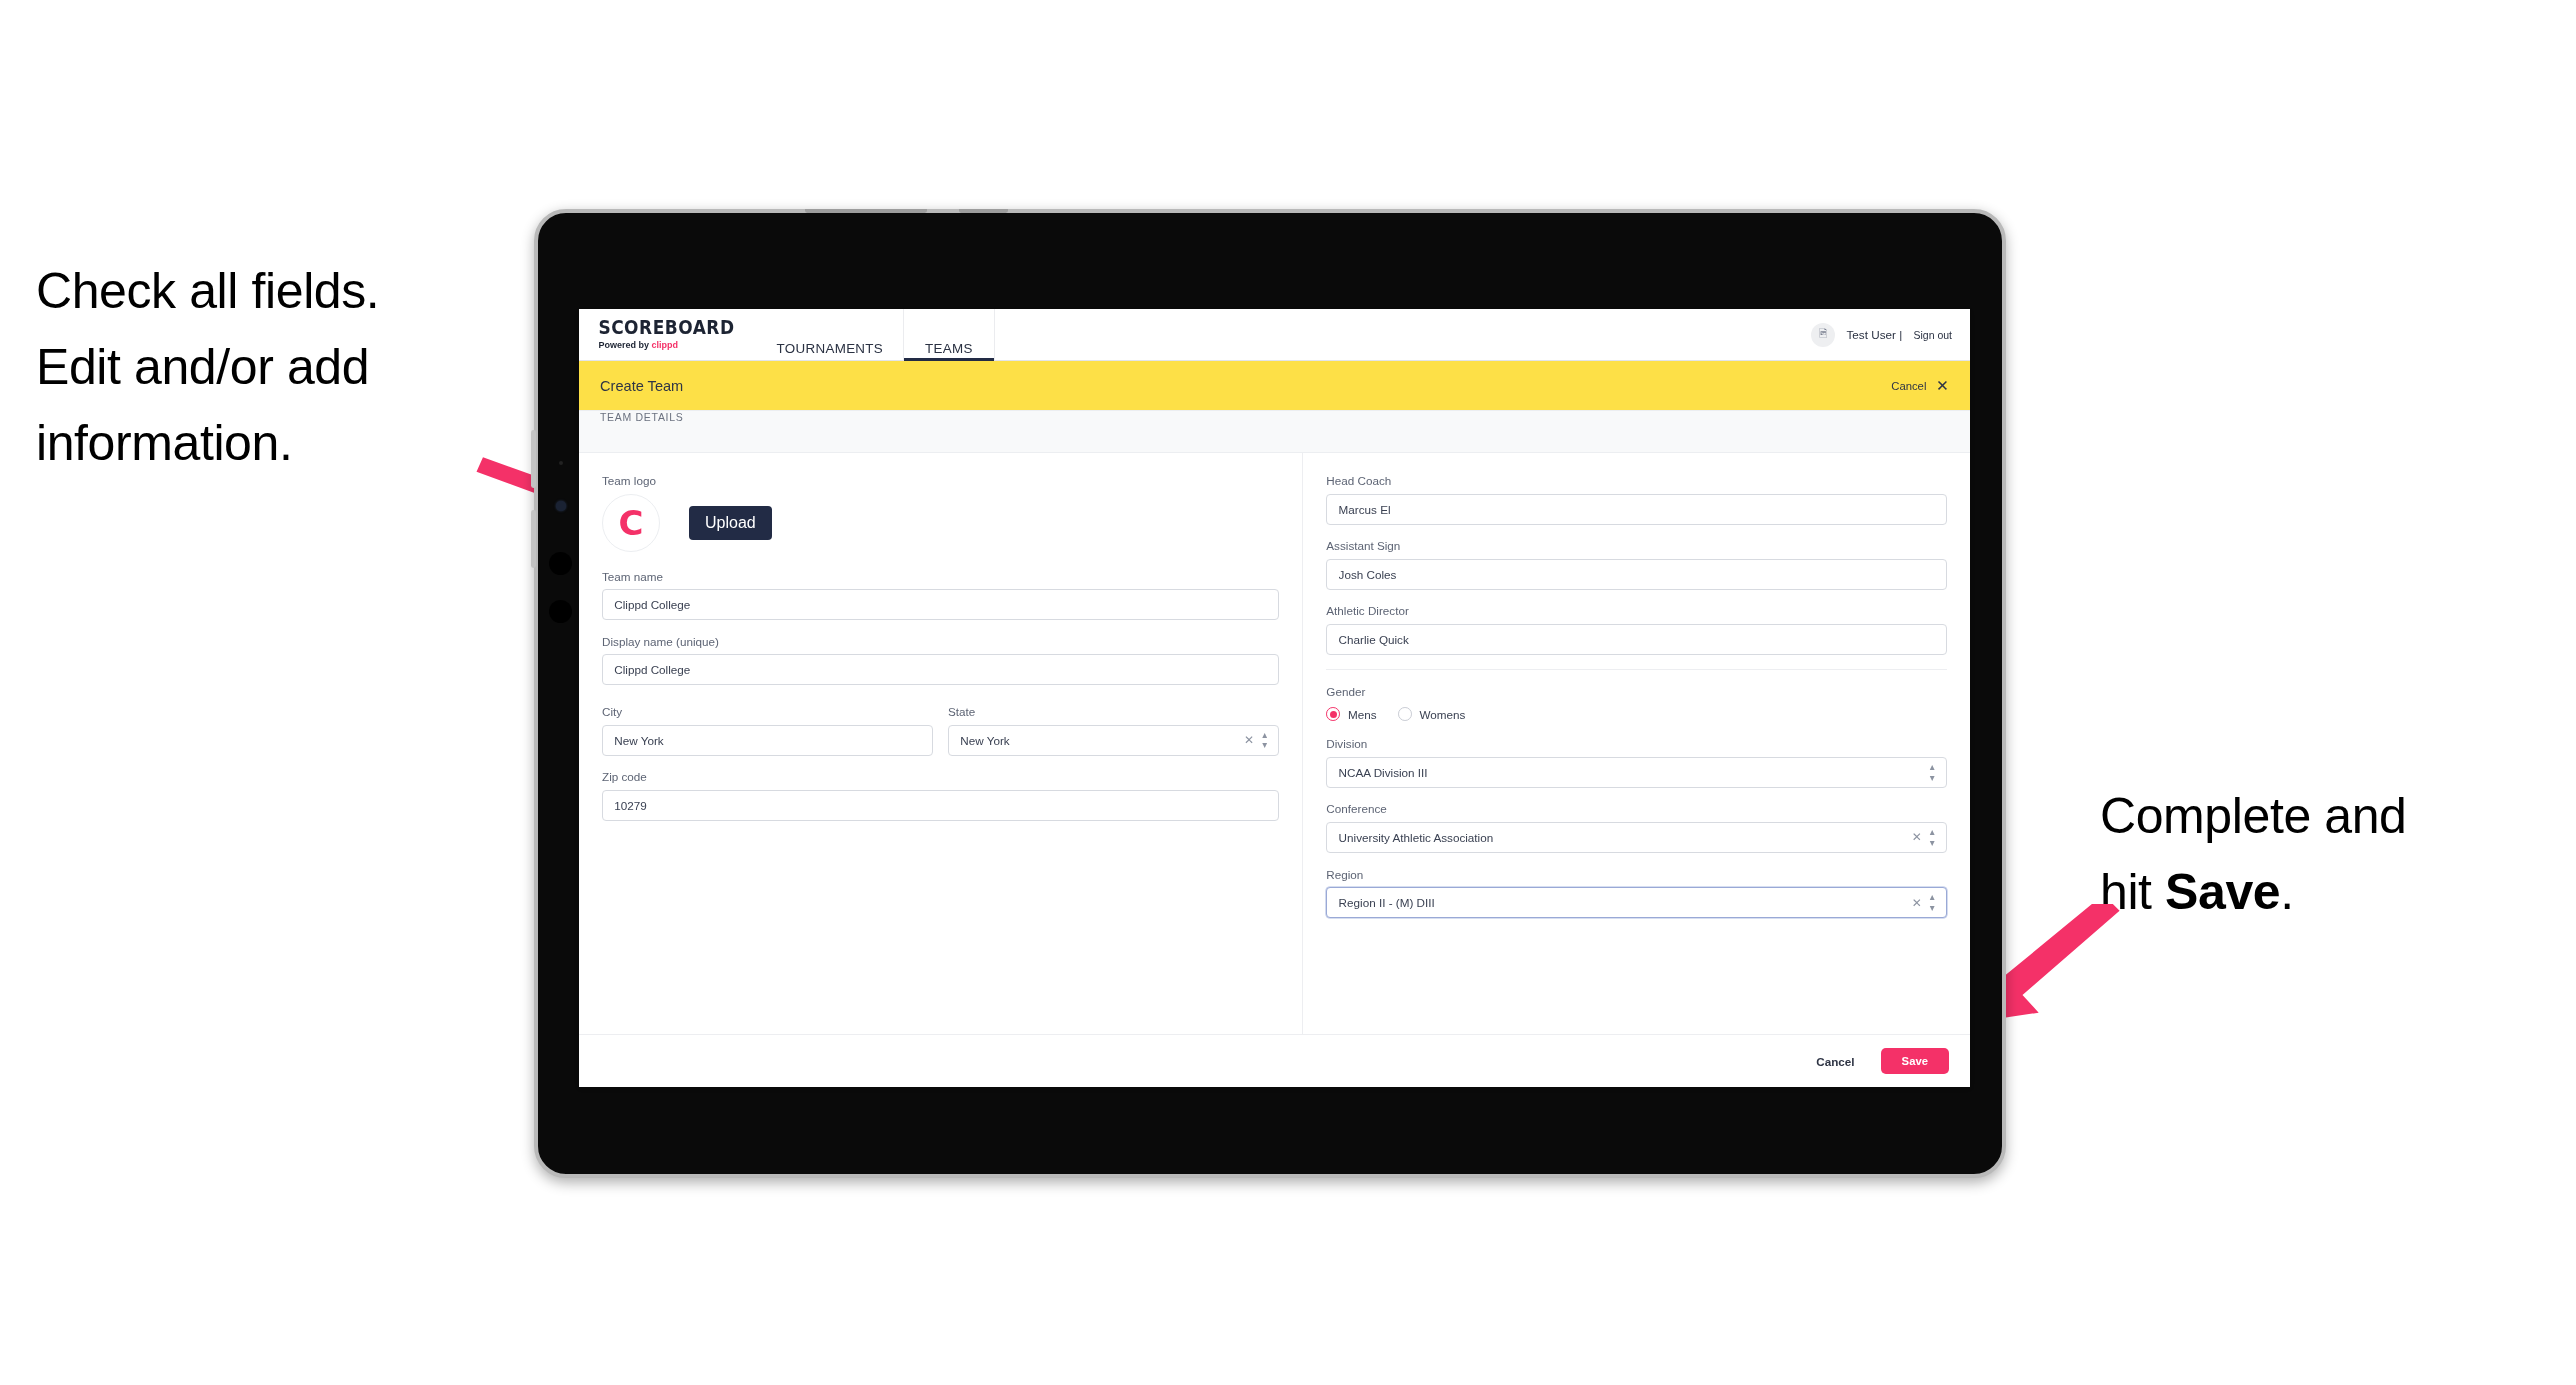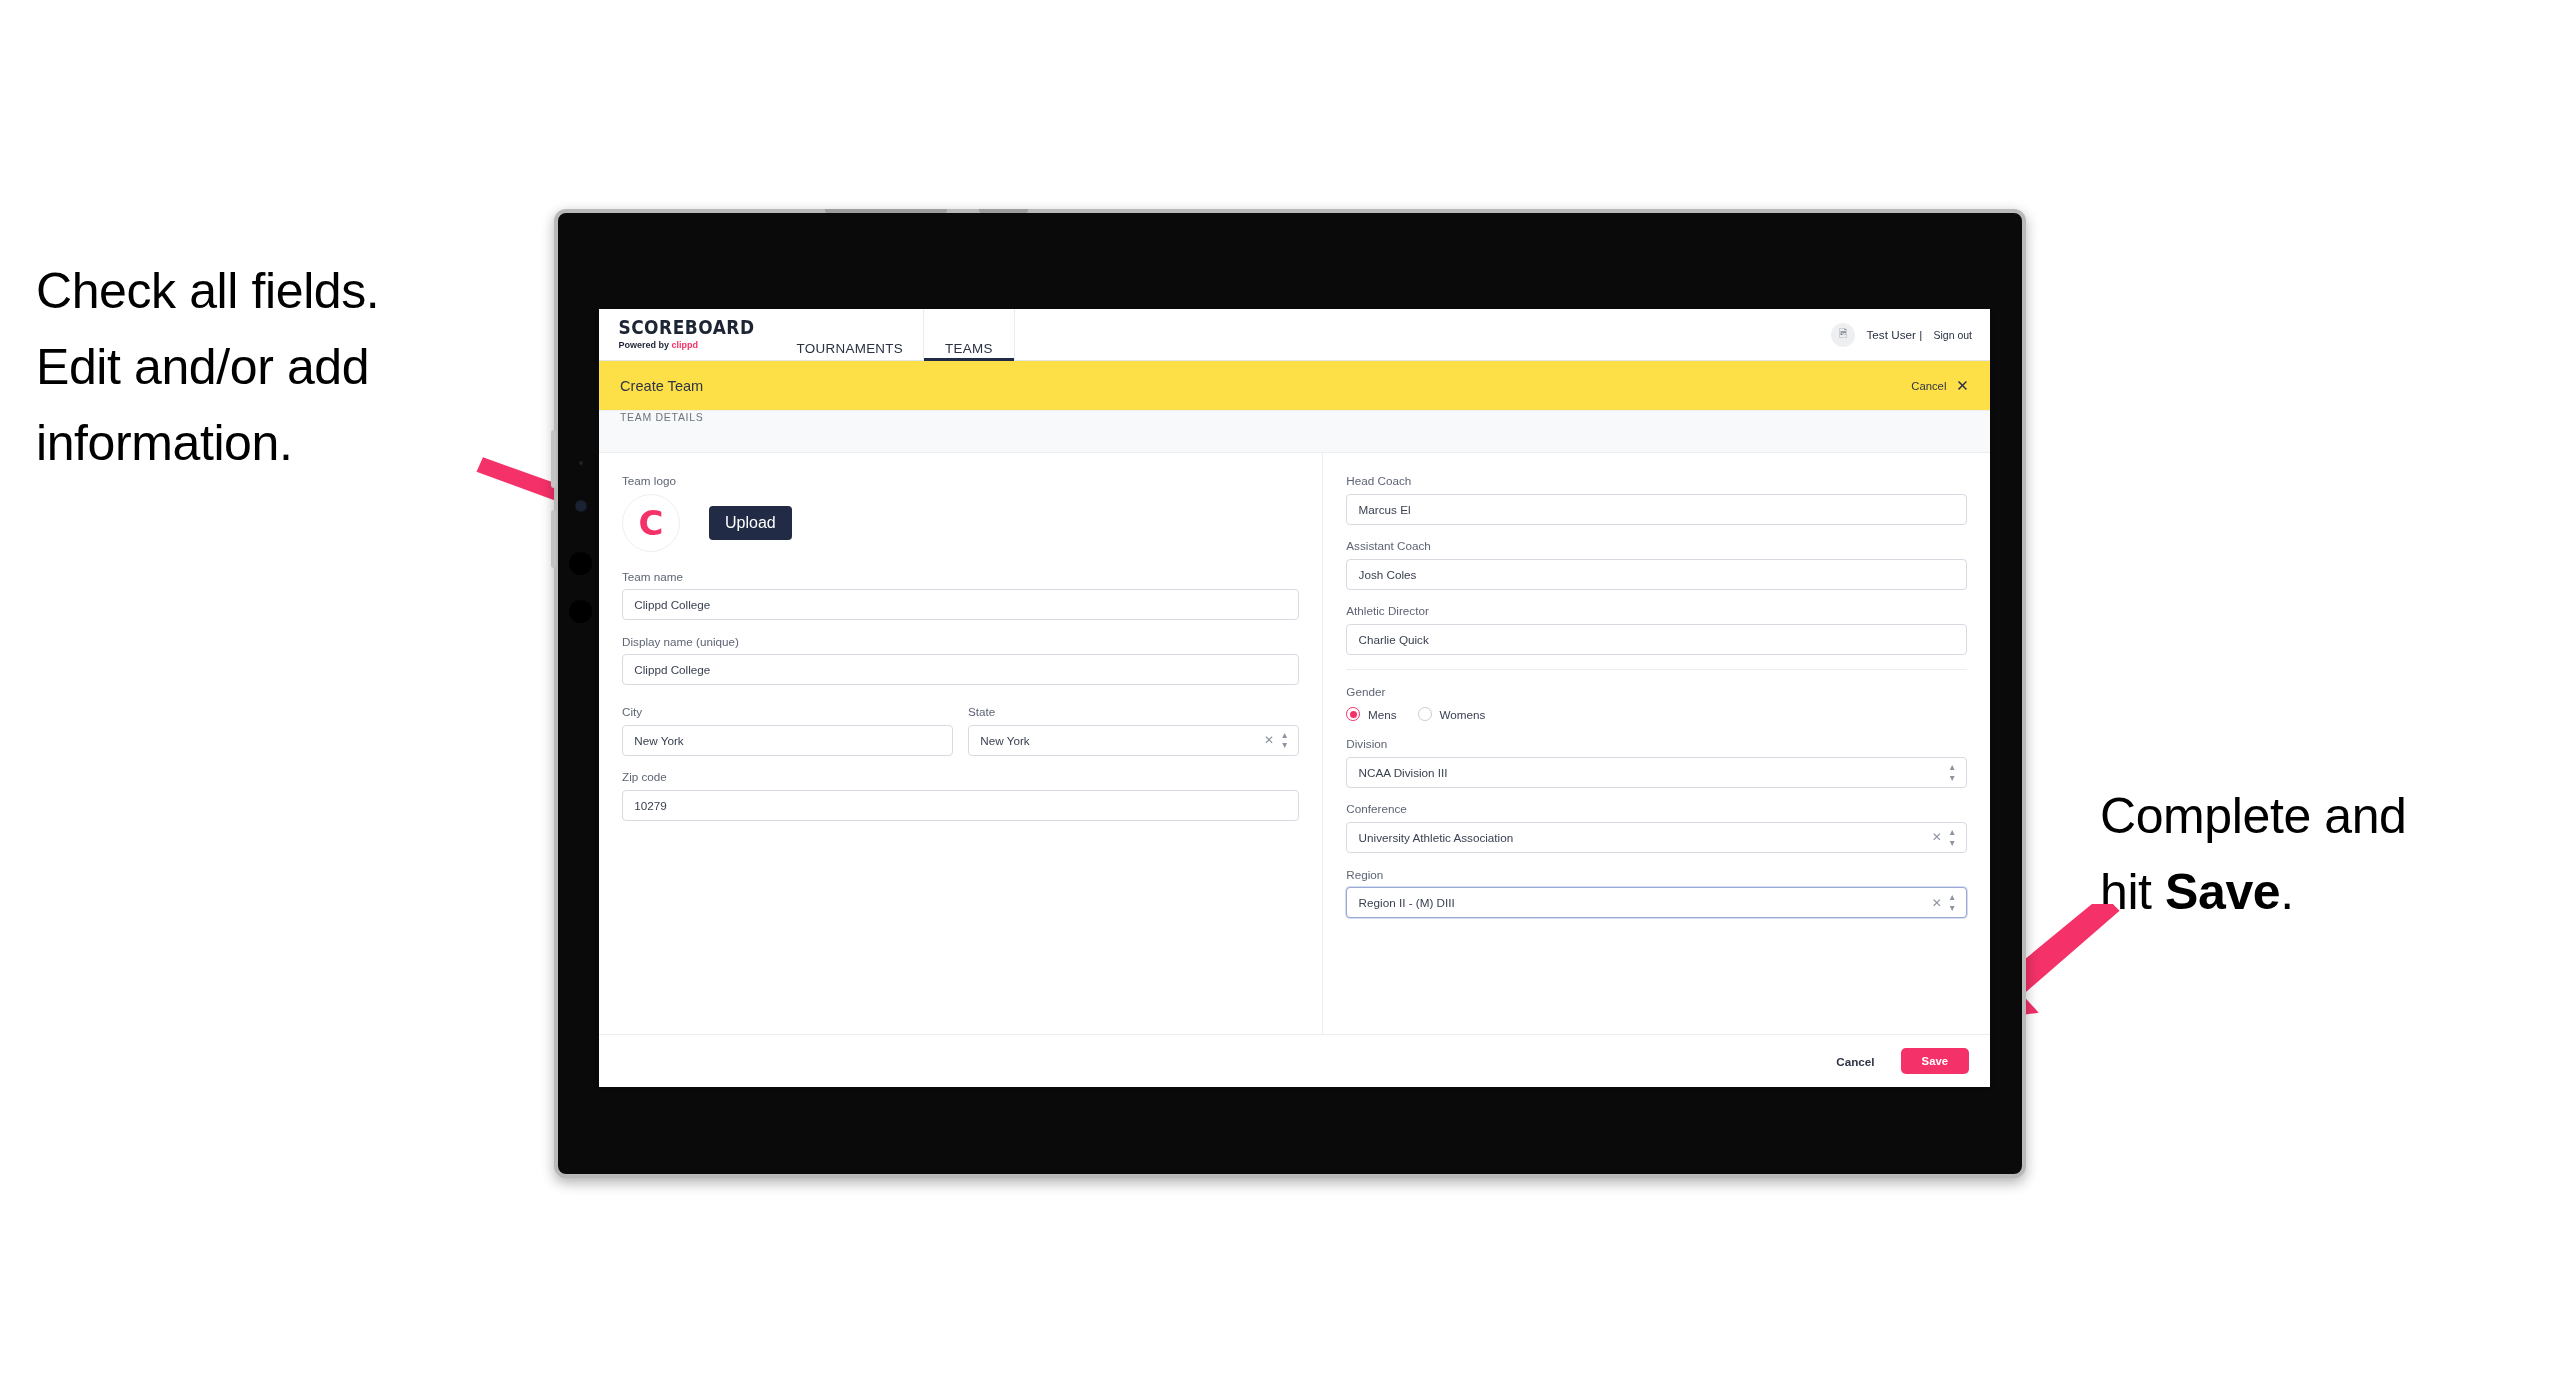--- a/index.html
+++ b/index.html
@@ -22,24 +22,24 @@
     white-space: pre-line;
   }
   #annot-left  { left: 36px;  top: 253px; width: 486px; }
   #annot-right { left: 2100px; top: 778px; width: 438px; }
   .annot b { font-weight: 700; }
 
   .arrow { position: absolute; }
 
   
   .device {
-    position: absolute; left: 554px; top: 209px;
+    position: absolute; left: 534px; top: 209px;
     width: 1472px; height: 969px;
     background: #0a0a0a;
-    border-radius: 12px;
+    border-radius: 32px;
     border: 4px solid #b9b9b9;
     box-shadow: 0 4.9px 13px rgba(0,0,0,.30);
   }
   .dev-btn {
     position: absolute; left: -7.3px; width: 4.9px;
     background: #c3c3c3; border-radius: 2.4px;
   }
   .dev-btn.b1 { top: 217px; height: 58px; }
   .dev-btn.b2 { top: 297px; height: 58px; }
   .cam { position:absolute; left: 18px; top: 288px; width: 9.7px; height: 9.7px;
@@ -307,21 +307,21 @@
         <div class="col col-right">
 
           <div class="field">
             <span class="flabel">Head Coach</span>
             <div class="fin">
               <span class="txt">Marcus El</span>
             </div>
           </div>
 
           <div class="field">
-            <span class="flabel">Assistant Coach</span>
+            <span class="flabel">Assistant Sign</span>
             <div class="fin">
               <span class="txt">Josh Coles</span>
             </div>
           </div>
 
           <div class="field">
             <span class="flabel">Athletic Director</span>
             <div class="fin">
               <span class="txt">Charlie Quick</span>
             </div>

